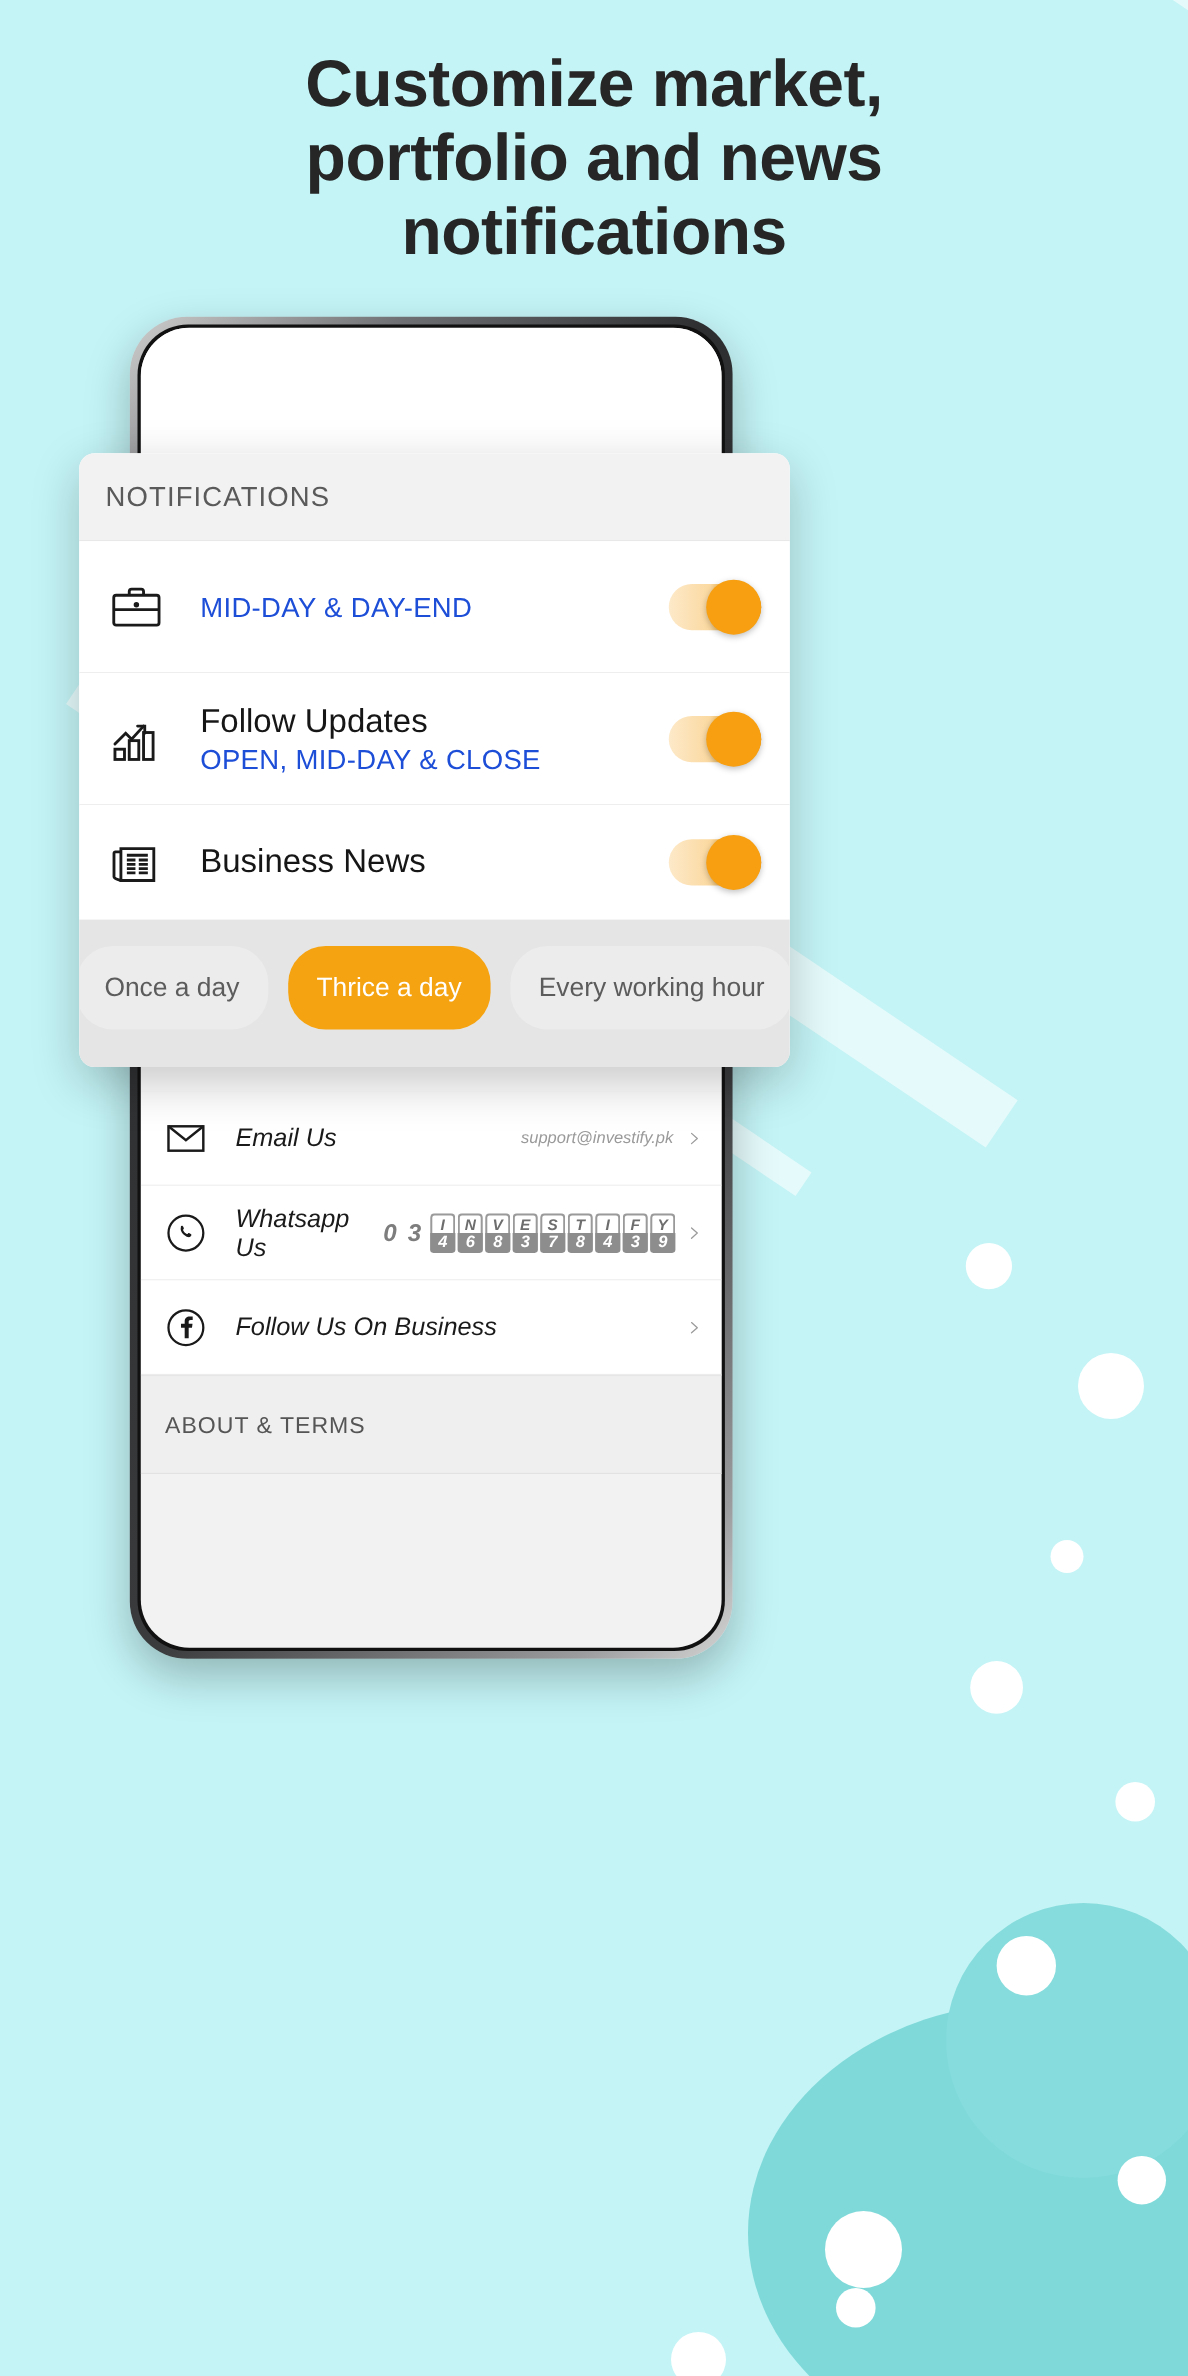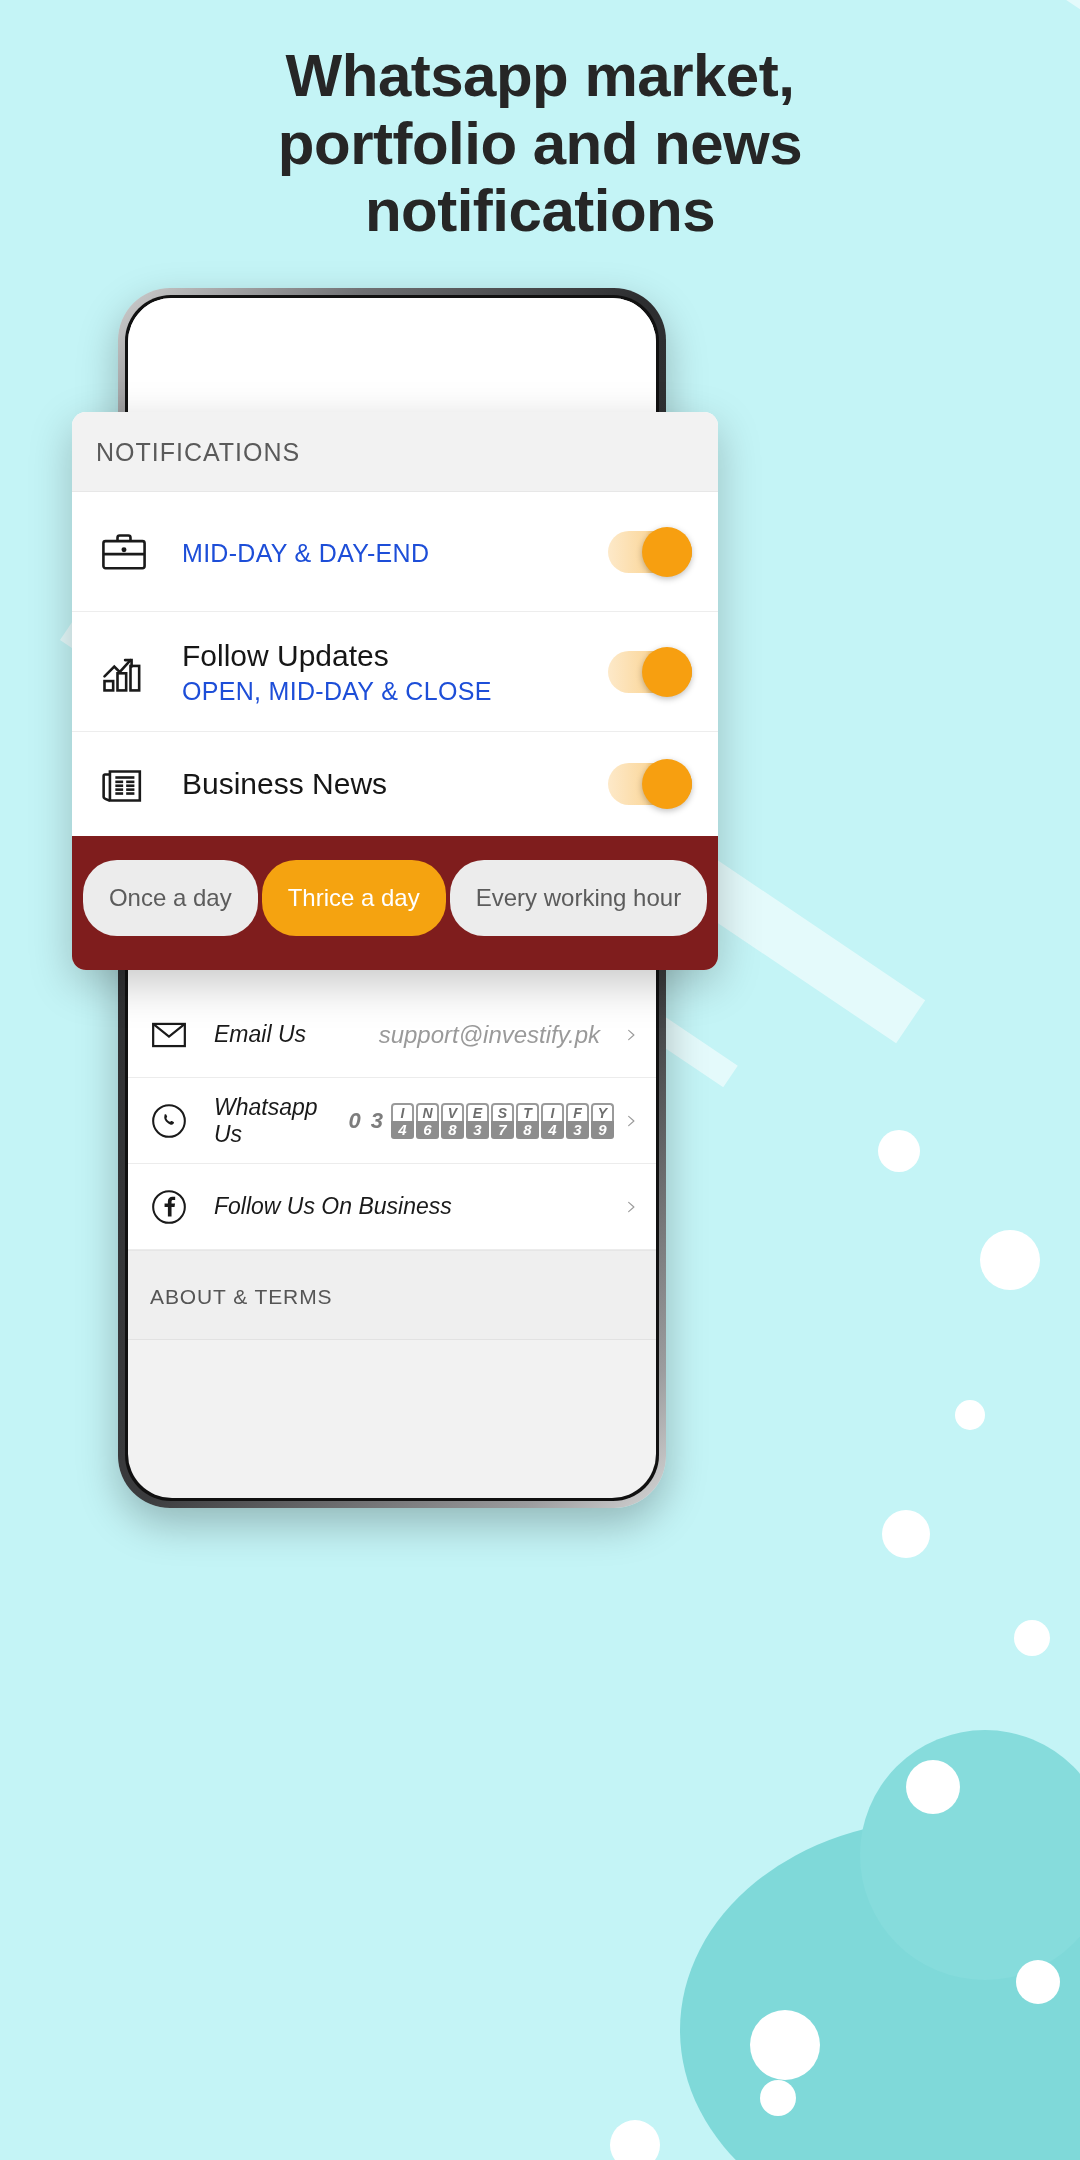--- a/index.html
+++ b/index.html
@@ -106,21 +106,21 @@
     background: #fff;
     display: flex;
     align-items: center;
     padding: 0 18px 0 22px;
     height: 86px;
     border-bottom: 1px solid #ececec;
     font-style: italic;
   }
   .srow .ricon { width: 46px; flex: none; display:flex; align-items:center; justify-content:flex-start; }
   .srow .rlabel { font-size: 23px; color: #1a1a1a; margin-left: 18px; flex: 1; }
-  .srow .rvalue { font-size: 24px; color: #9a9a9a; margin-right: 24px; }
+  .srow .rvalue { font-size: 15px; color: #9a9a9a; margin-right: 12px; }
   .chev { width: 14px; height: 24px; flex: none; }
 
   
   .kp { display: flex; align-items: center; gap: 2px; margin-right: 10px; }
   .kp .plain { font-size: 22px; color: #7d7d7d; font-weight: bold; margin-right: 4px; letter-spacing: 2px; }
   .key { width: 23px; display: flex; flex-direction: column; }
   .key .kl {
     background: #fff; color: #6d6d6d; font-size: 14px; font-weight: bold;
     text-align: center; border: 2px solid #9a9a9a; border-bottom: none;
     border-radius: 4px 4px 0 0; line-height: 16px;
@@ -167,22 +167,22 @@
     position: relative; flex: none;
   }
   .toggle .knob {
     position: absolute; right: 0; top: -4px;
     width: 50px; height: 50px; border-radius: 50%;
     background: #f79f10;
     box-shadow: 0 2px 6px rgba(0,0,0,0.25);
   }
 
   #chips {
-    display: flex; gap: 4px; padding: 24px 26px 34px 26px;
-    background: #7f1d1d; justify-content: center;
+    display: flex; gap: 18px; padding: 24px 26px 34px 26px;
+    background: #e5e5e5; justify-content: center;
   }
   .chip {
     border-radius: 34px;
     padding: 24px 26px;
     font-size: 24px;
     text-align: center;
     white-space: nowrap;
   }
   .chip.off { background: #ececec; color: #5c5c5c; }
   .chip.on  { background: #f5a310; color: #ffffff; }
@@ -205,21 +205,21 @@
   <div class="dot" style="right:150px; top:1510px; width:48px; height:48px;"></div>
   <div class="dot" style="right:30px; top:1620px; width:36px; height:36px;"></div>
   <div class="dot" style="right:120px; top:1760px; width:54px; height:54px;"></div>
   <div class="dot" style="right:260px; top:2010px; width:70px; height:70px;"></div>
   <div class="dot" style="right:20px; top:1960px; width:44px; height:44px;"></div>
   <div class="dot" style="left:760px; top:2080px; width:36px; height:36px;"></div>
   <div class="dot" style="right:420px; top:2120px; width:50px; height:50px;"></div>
 </div>
 
 <div id="headline">
-  <div>Whatsapp market,</div>
+  <div>Customize market,</div>
   <div>portfolio and news</div>
   <div>notifications</div>
 </div>
 
 <div id="phone">
  <div id="phone-inner">
   <div id="screen">
 
 
     <div style="height:694px; background:#fff;"></div>

